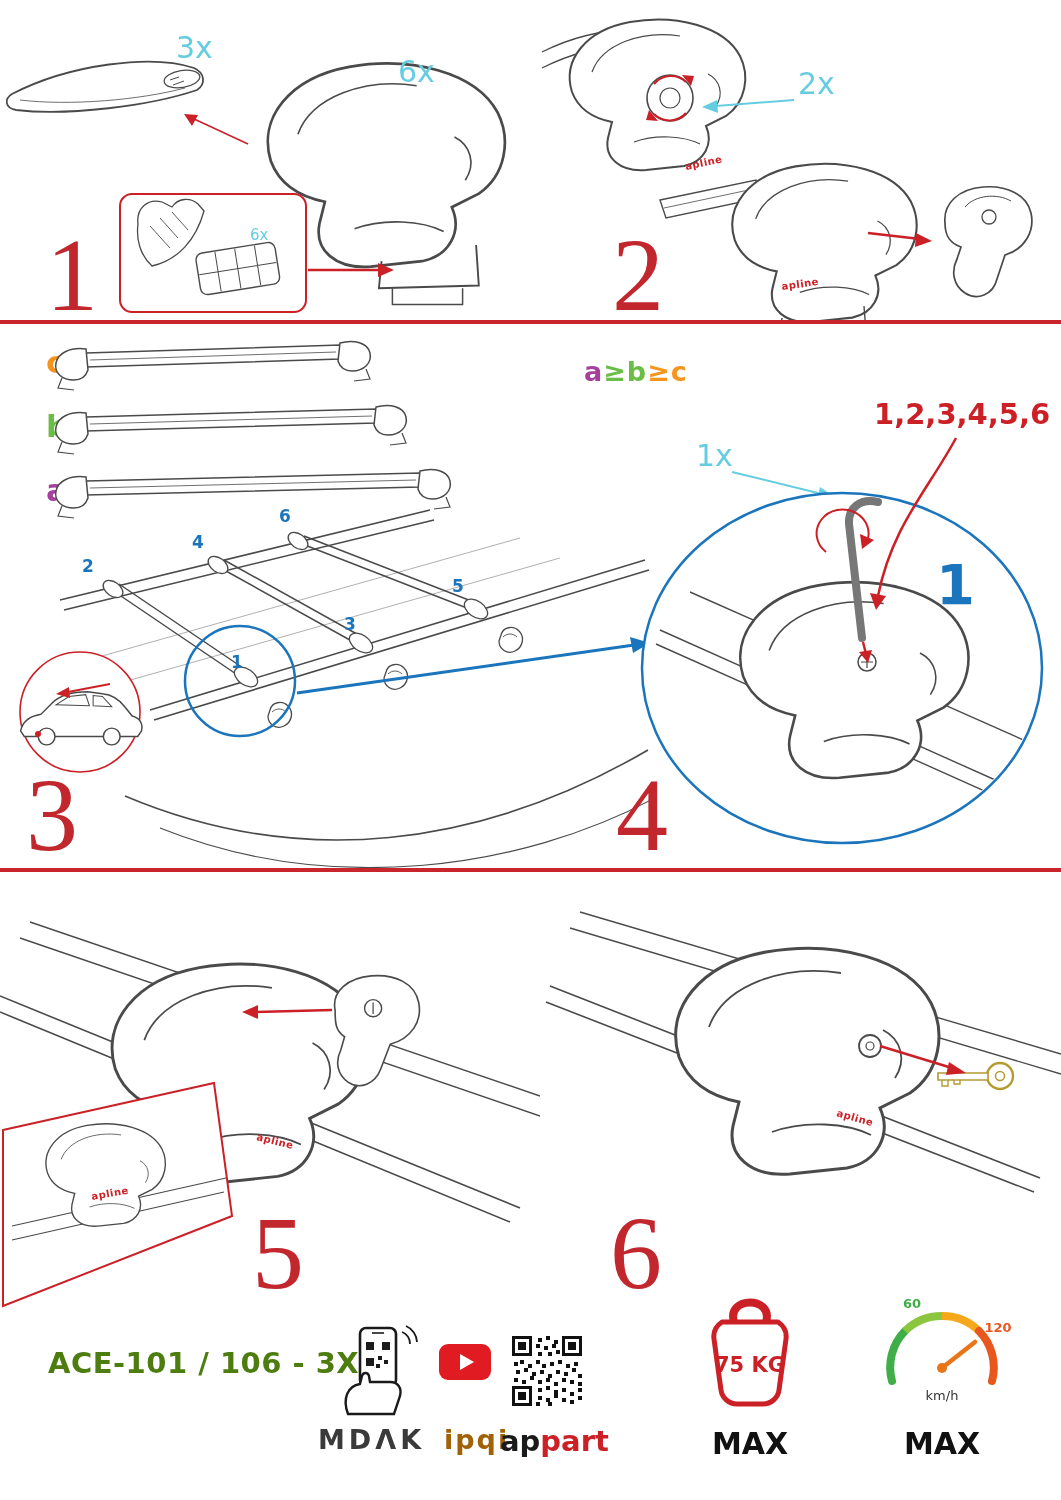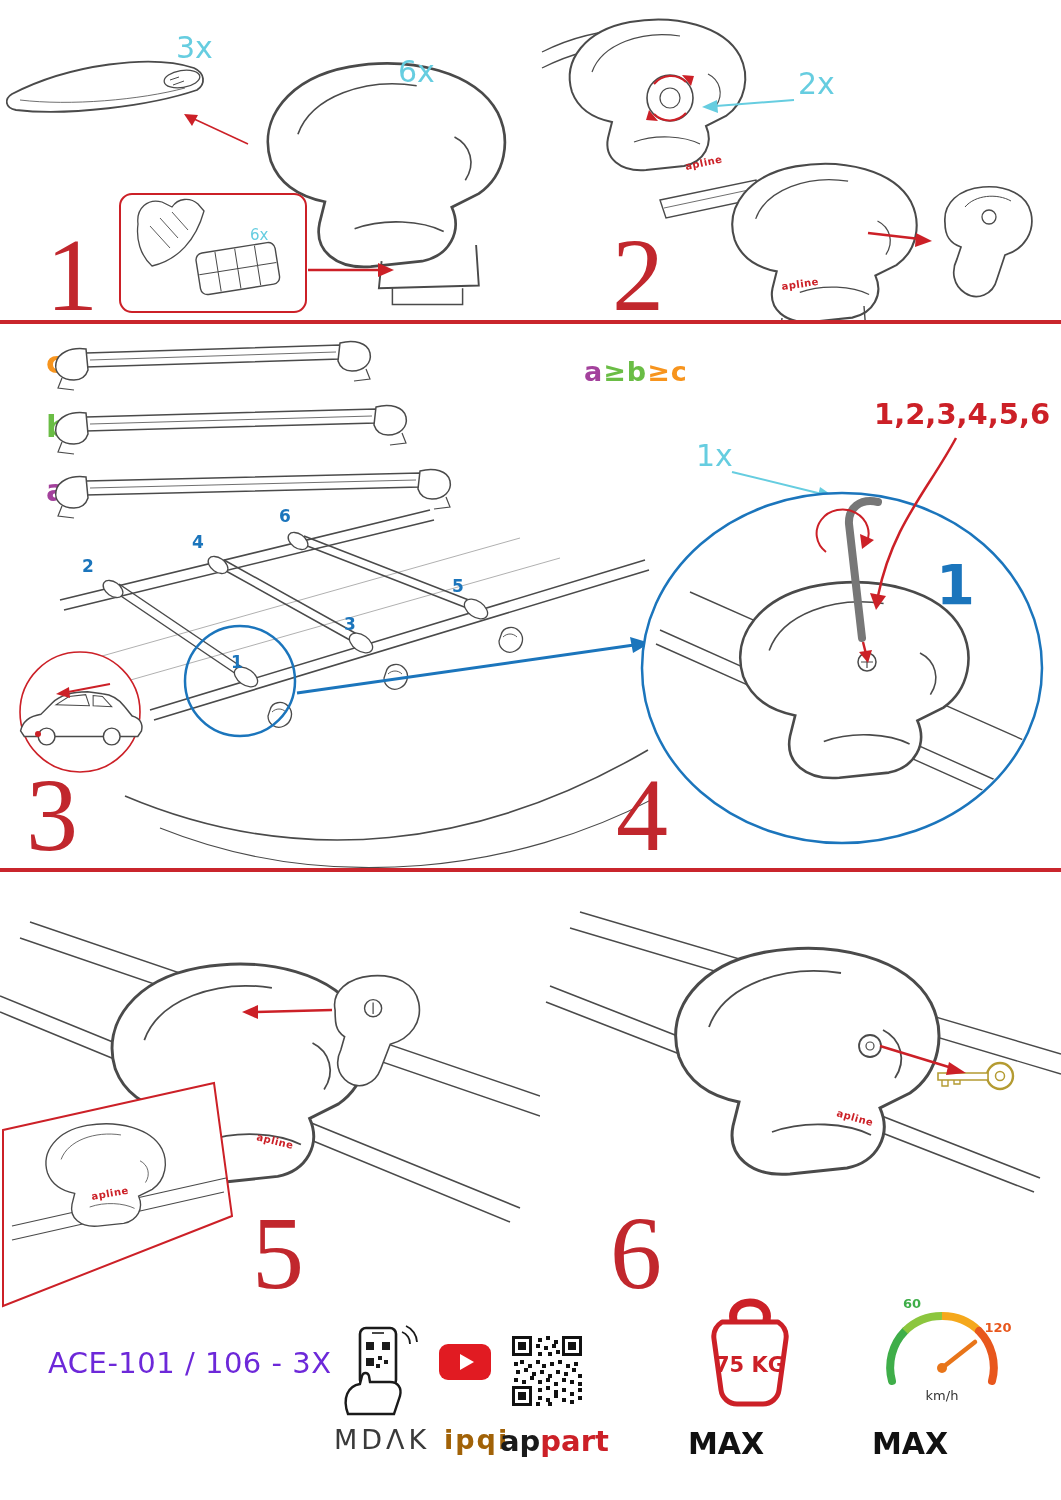--- a/index.html
+++ b/index.html
@@ -14,27 +14,27 @@
   .qty{fill:#66cde0;font-size:30px}
   .qty-sm{fill:#66cde0;font-size:15px}
   .pos-num{fill:#1b75bc;font-size:17px;font-weight:bold;text-anchor:middle}
   .size-letter{font-size:31px;font-weight:bold}
   .lc{fill:#f7941d}.lb{fill:#6abd45}.la{fill:#a3419c}
   .seq-red{fill:#cc2027;font-size:29px;font-weight:bold}
   .big-one{fill:#1b75bc;font-size:56px;font-weight:bold}
   .brand-mini{fill:#cc2027;font-size:10px;font-weight:bold;letter-spacing:.5px}
   .formula{position:absolute;left:584px;top:356px;font-size:27px;font-weight:bold;letter-spacing:1px}
   .f-a{color:#a3419c}.f-g1{color:#6abd45}.f-b{color:#6abd45}.f-g2{color:#f7941d}.f-c{color:#f7941d}
-  .model{position:absolute;left:48px;top:1346px;font-size:29px;font-weight:400;color:#6d28d9;letter-spacing:.5px}
+  .model{position:absolute;left:48px;top:1346px;font-size:29px;font-weight:700;color:#4d7c0f;letter-spacing:.5px}
   .brandline{position:absolute;left:48px;top:1402px;font-size:31px;font-weight:700;letter-spacing:.5px}
   .b-black{color:#1a1a1a}.b-red{color:#cc2027}
-  .mdak{position:absolute;left:334px;top:1424px;font-size:27px;font-weight:400;color:#3a3a3a;letter-spacing:4px}
+  .mdak{position:absolute;left:318px;top:1424px;font-size:27px;font-weight:700;color:#3a3a3a;letter-spacing:4px}
   .ipqi{position:absolute;left:444px;top:1424px;font-size:27px;font-weight:600;color:#a16207;letter-spacing:2px}
   .apline{position:absolute;left:500px;top:1424px;font-size:29px;font-weight:700}
-  .max{position:absolute;font-size:30px;font-weight:700;color:#111;}
+  .max{position:absolute;font-size:30px;font-weight:700;color:#111;text-align:center}
   .max-w{left:688px;top:1426px;width:124px}
   .max-s{left:872px;top:1426px;width:140px}
   .kg{fill:#cc2027;font-size:21px;font-weight:bold}
   .speed-low{fill:#3fae49;font-size:13px;font-weight:bold;text-anchor:middle}
   .speed-high{fill:#e8571d;font-size:13px;font-weight:bold;text-anchor:middle}
   .speed-unit{fill:#333;font-size:13px;text-anchor:middle}
 </style>
 </head>
 <body>
 

